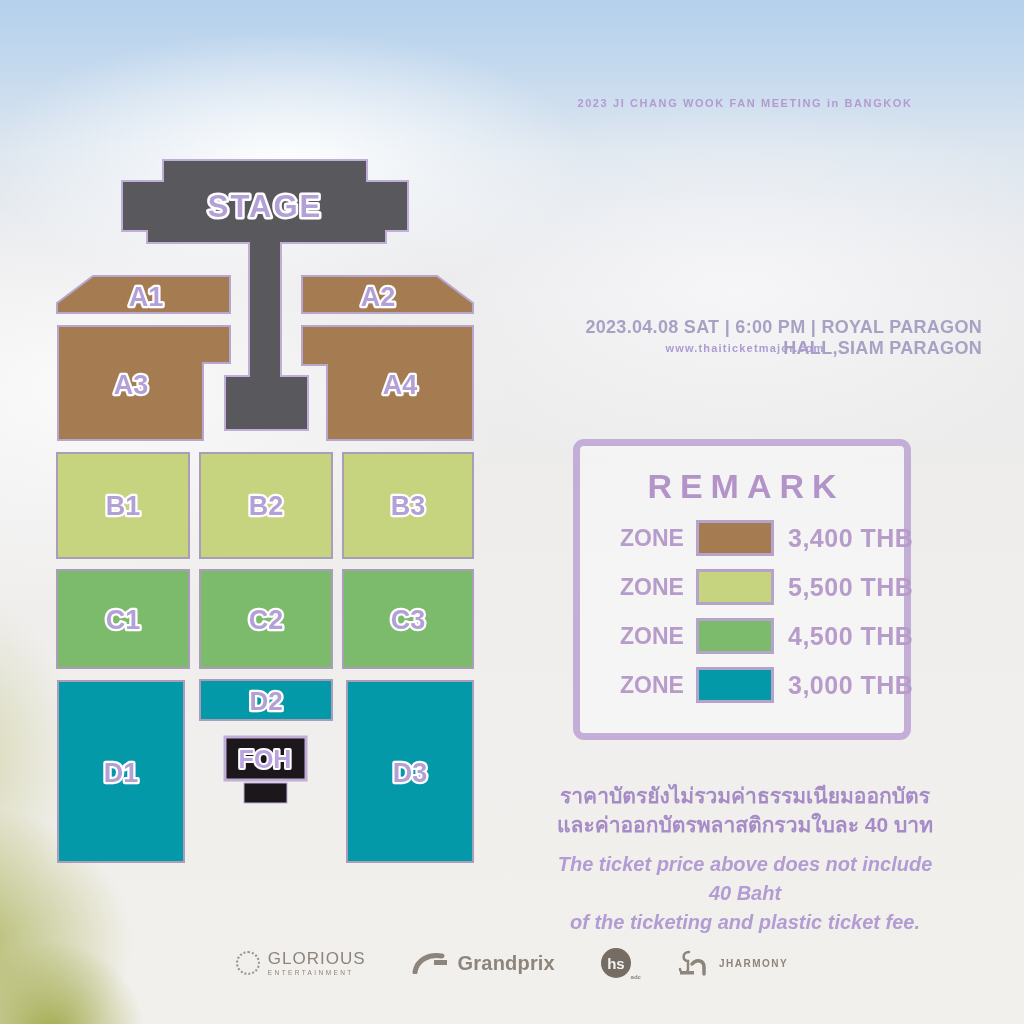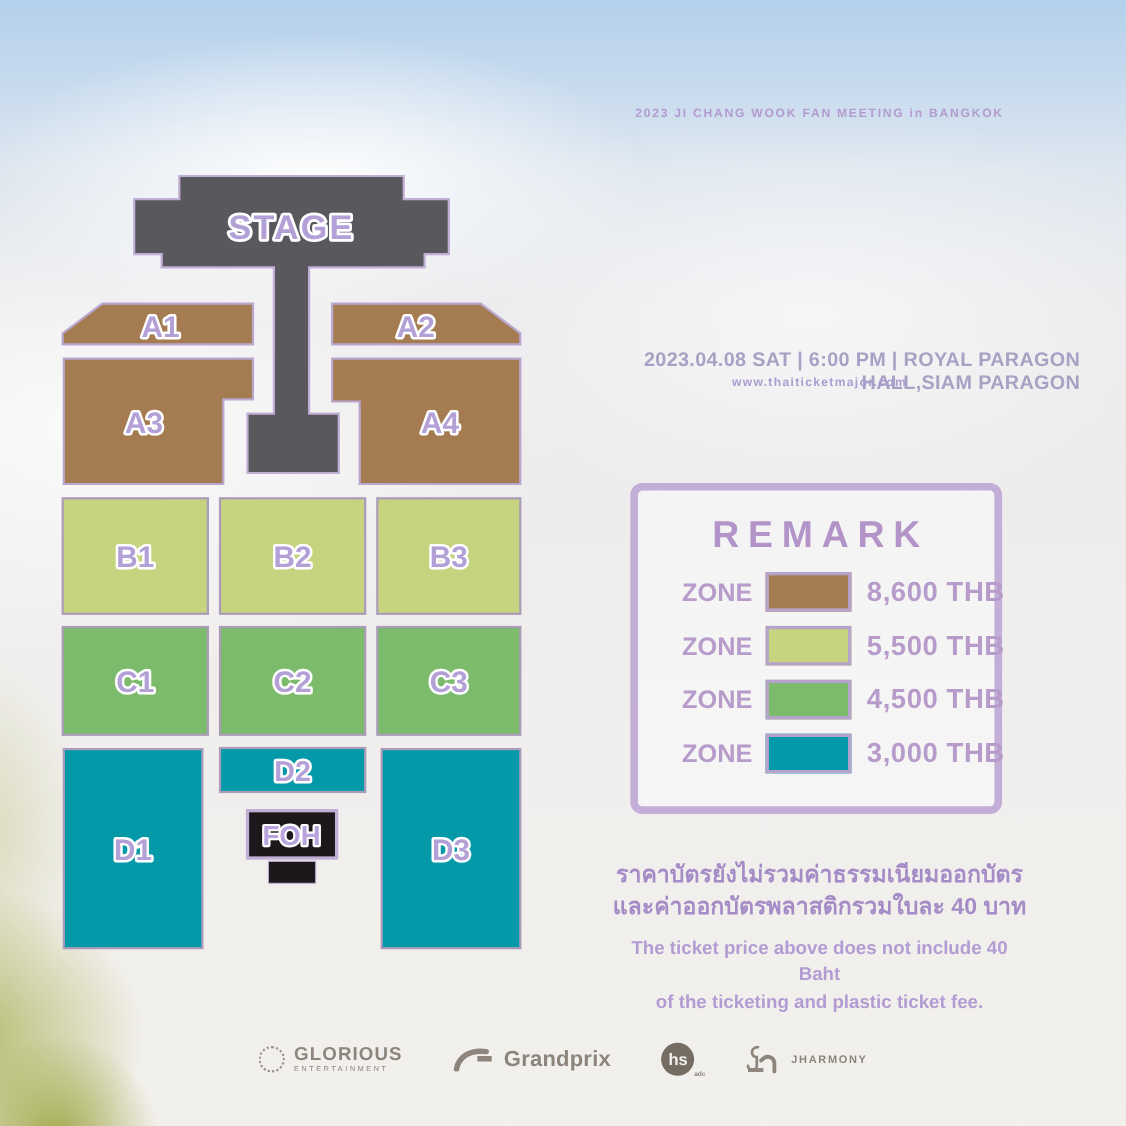--- a/index.html
+++ b/index.html
@@ -59,36 +59,36 @@
     display:grid; grid-template-columns:64px 80px 1fr; column-gap:12px;
     align-items:center; padding-left:40px;
   }
   .zone-word { font-size:23px; font-weight:bold; color:#b79ccb; }
   .swatch { width:78px; height:36px; border:3px solid #b6a3cc; }
   .price { font-size:25px; font-weight:bold; color:#b79ccb; letter-spacing:.5px; white-space:nowrap; }
 
   
   .notes { position:absolute; left:556px; top:781px; width:378px; text-align:center; }
   .note-thai { font-size:21px; font-weight:bold; color:#a58cc6; line-height:1.4; }
-  .note-en  { font-size:17px; font-weight:bold; color:#b29cd3; line-height:1.45; }
+  .note-en  { font-size:20px; font-weight:bold; font-style:italic; color:#b29cd3; line-height:1.45; }
   .note-en.first { margin-top:10px; }
 
   
   .sponsors {
     position:absolute; left:0; top:948px; width:1024px;
     display:flex; justify-content:center; align-items:center; gap:46px;
     color:#8d847c;
   }
   .sponsor { display:flex; align-items:center; gap:8px; }
   .wreath {
     width:24px; height:24px; border:2px dotted #8d847c; border-radius:50%;
     position:relative; opacity:.85;
   }
   .glorious-text { display:flex; flex-direction:column; line-height:1; }
-  .glorious-name { font-size:17px; font-weight:bold; letter-spacing:1px; }
+  .glorious-name { font-size:17px; font-weight:normal; letter-spacing:1px; }
   .glorious-sub  { font-size:6.5px; letter-spacing:2.4px; margin-top:3px; }
   .grandprix-name { font-size:20px; font-weight:bold; letter-spacing:.2px; }
   .hs-badge {
     width:30px; height:30px; border-radius:50%; background:#756c63;
     color:#f4f2ef; font-size:15px; font-weight:bold;
     display:flex; align-items:center; justify-content:center; position:relative;
   }
   .hs-sub { position:absolute; right:-10px; bottom:-2px; font-size:6px; color:#8d847c; }
   .jharmony-name { font-size:10px; font-weight:bold; letter-spacing:1.5px; }
 </style>
@@ -141,21 +141,21 @@
     <text x="410" y="782" text-anchor="middle" font-size="27" fill="#b2a0d6" stroke-width="4.5">D3</text>
     <text x="265" y="768" text-anchor="middle" font-size="25" fill="#b9a3dc" stroke-width="4">FOH</text>
   </svg>
 
   <div class="remark">
     <div class="remark-title">REMARK</div>
     <div class="remark-rows">
       <div class="remark-row">
         <span class="zone-word">ZONE</span>
         <span class="swatch" style="background: rgb(165, 124, 82);"></span>
-        <span class="price">8,600 THB</span>
+        <span class="price">3,400 THB</span>
       </div>
       <div class="remark-row">
         <span class="zone-word">ZONE</span>
         <span class="swatch" style="background: rgb(198, 211, 127);"></span>
         <span class="price">5,500 THB</span>
       </div>
       <div class="remark-row">
         <span class="zone-word">ZONE</span>
         <span class="swatch" style="background: rgb(124, 186, 108);"></span>
         <span class="price">4,500 THB</span>

